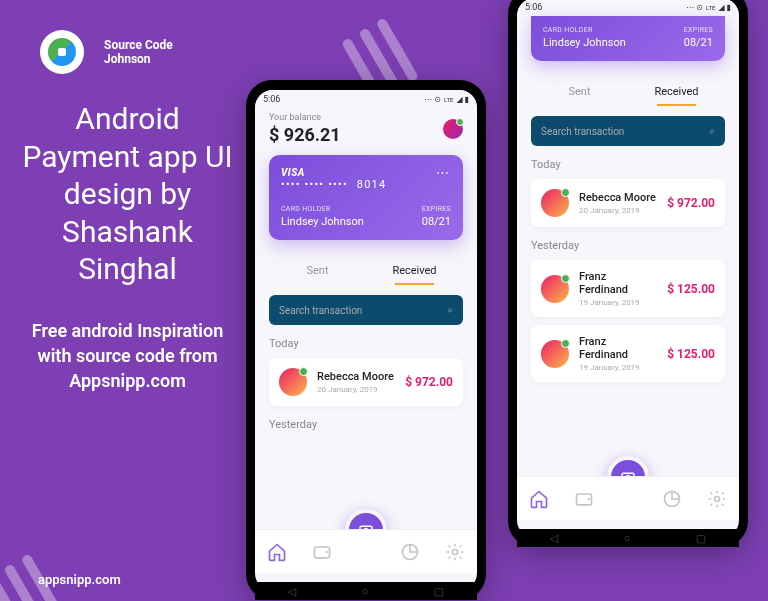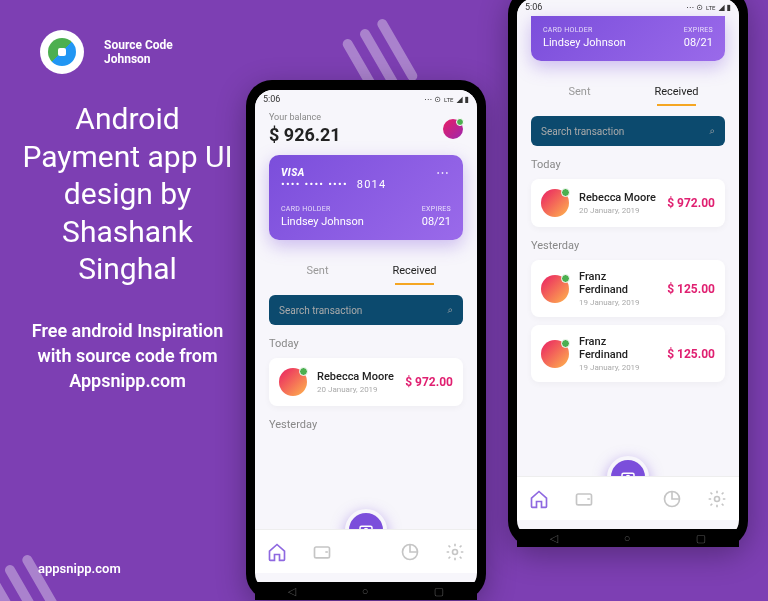--- a/index.html
+++ b/index.html
@@ -10,21 +10,21 @@
   .logo-inner:after{content:"";position:absolute;width:8px;height:8px;background:#fff;top:10px;left:10px;border-radius:2px}
   .logo-text{font-weight:700;font-size:12px;line-height:14px}
   .deco{position:absolute;display:flex;gap:10px;transform:rotate(-30deg)}
   .deco span{width:10px;height:70px;background:rgba(255,255,255,.35);border-radius:5px}
   .deco1{left:355px;top:25px}
   .deco2{left:0px;bottom:-30px}
   .hero{position:absolute;left:20px;top:100px;width:215px;text-align:center}
   .hero-title{font-size:30px;font-weight:400;line-height:1.25}
   .hero-author{font-size:30px;font-weight:400;line-height:1.25;}
   .hero-sub{font-size:18px;font-weight:600;line-height:1.4;margin-top:30px}
-  .site{position:absolute;left:38px;bottom:25px;font-size:13px;font-weight:600}
+  .site{position:absolute;left:38px;bottom:14px;font-size:13px;font-weight:600}
 
   
   .phone{position:absolute;background:#000;border-radius:26px;padding:10px 9px 9px 9px;box-shadow:0 8px 30px rgba(0,0,0,.3)}
   .phone .screen{background:#f7f6fb;border-radius:18px;overflow:hidden;position:relative}
   .phone1{left:246px;top:80px;width:240px}
   .phone1 .screen{height:501px}
   .phone2{right:20px;top:-12px;width:240px}
   .phone2 .screen{height:540px}
 
   

